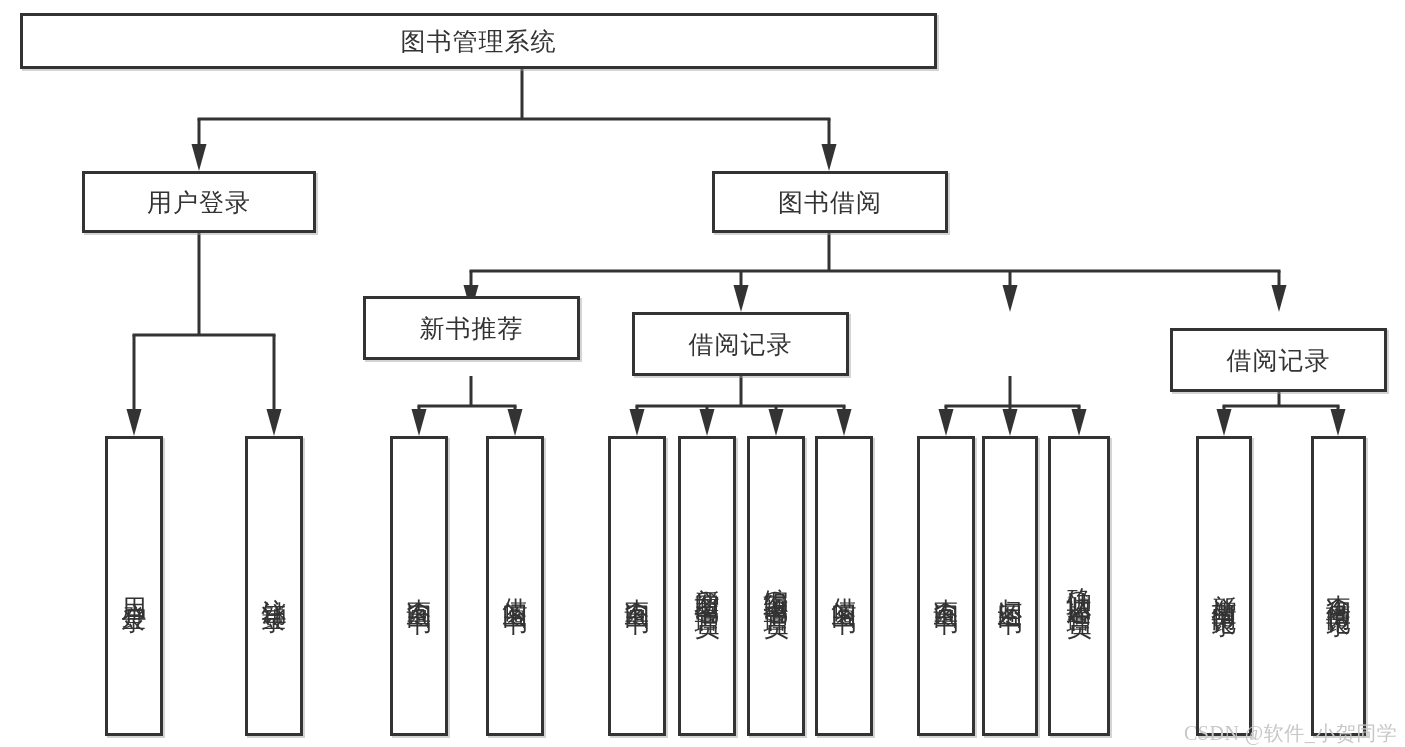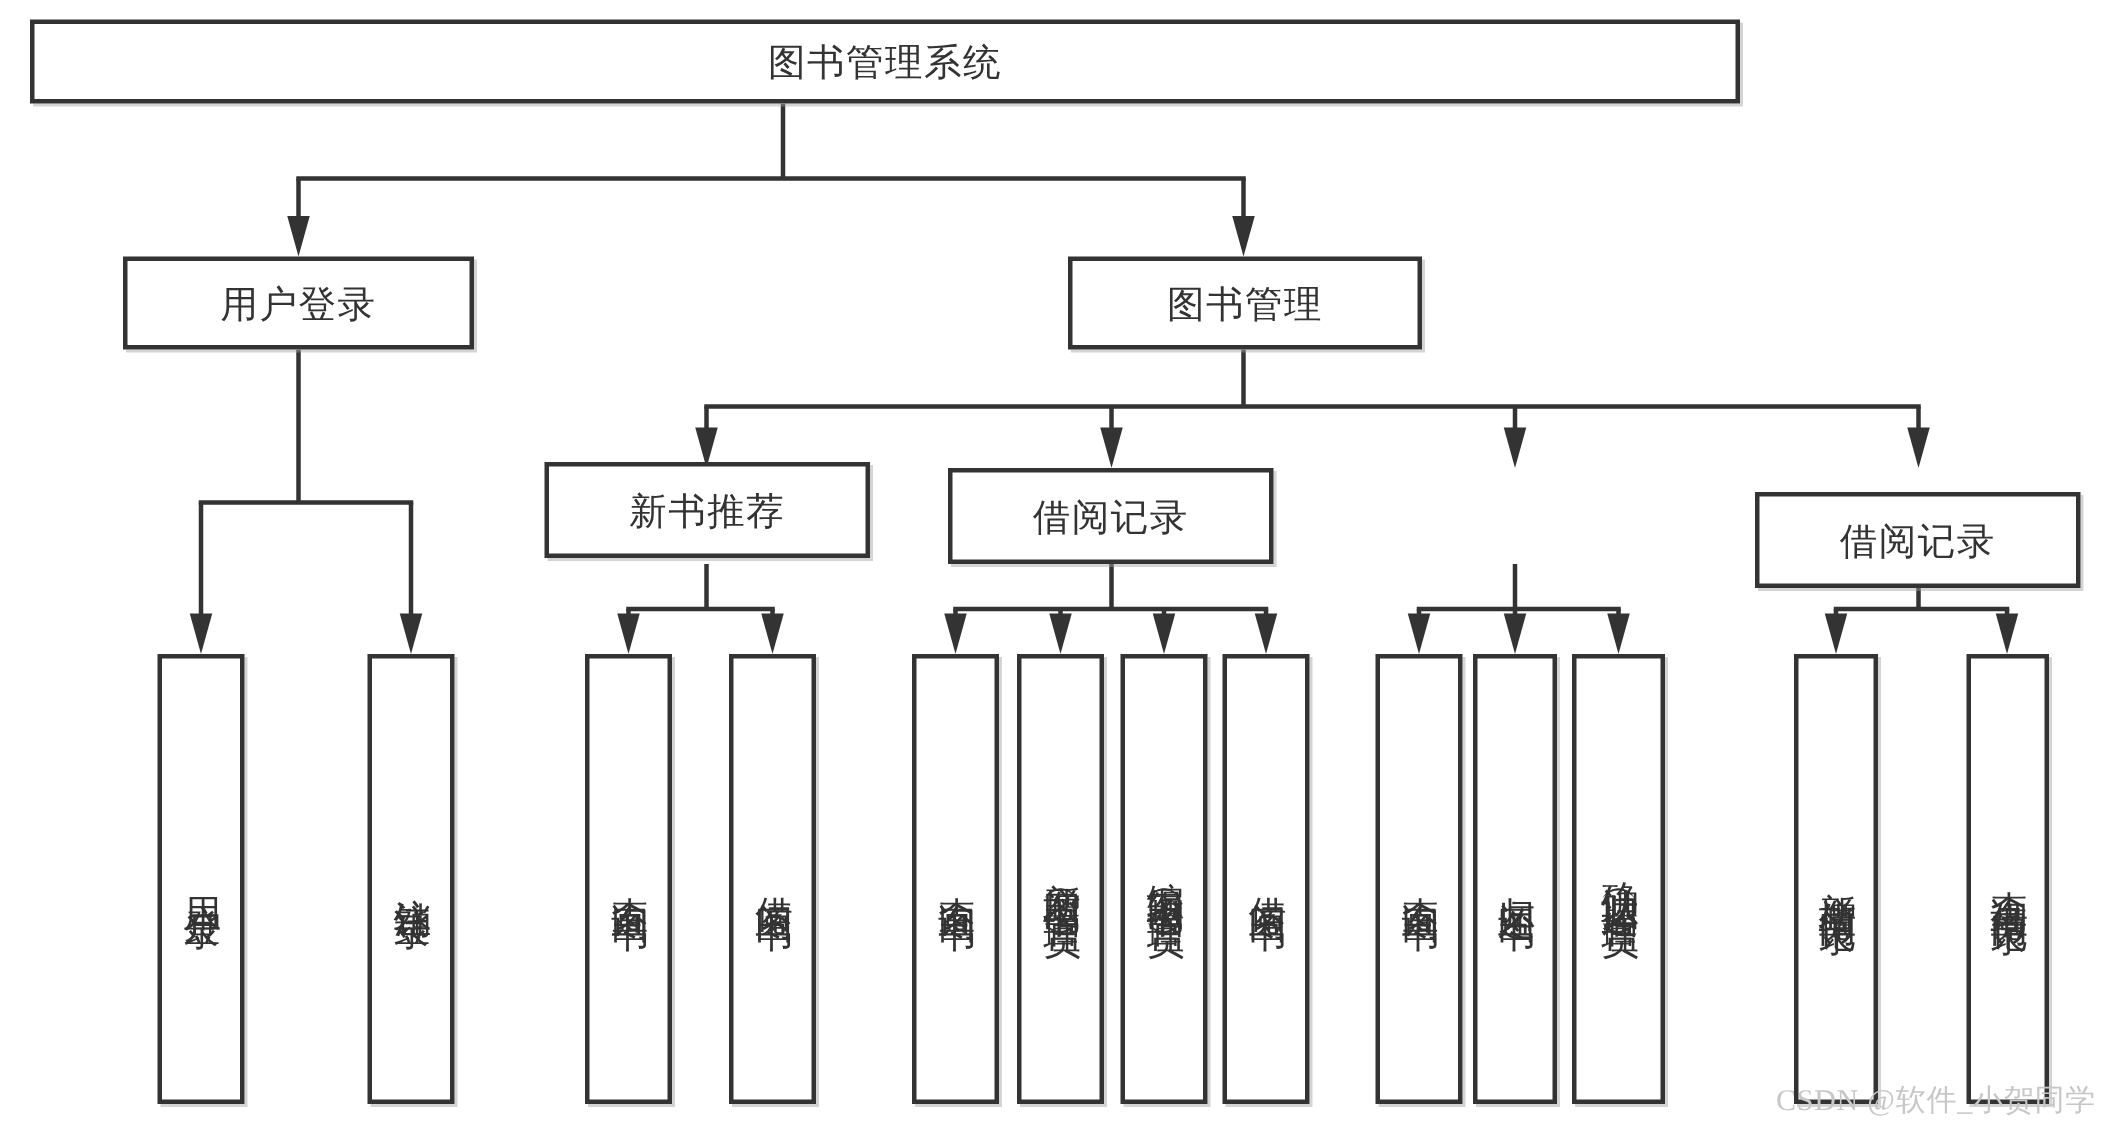--- a/index.html
+++ b/index.html
@@ -124,26 +124,26 @@
 
       <line x1="1279" y1="376" x2="1279" y2="406"></line>
       <line x1="1222.5" y1="406" x2="1339.5" y2="406"></line>
       <line x1="1224" y1="406" x2="1224" y2="412"></line>
       <polygon points="1216.5,409 1231.5,409 1224,436" stroke="none"></polygon>
       <line x1="1338" y1="406" x2="1338" y2="412"></line>
       <polygon points="1330.5,409 1345.5,409 1338,436" stroke="none"></polygon>
     </g>
   </svg>
 
-  <div class="box hbox" style="left:20px; top:13px; width:1140px; height:56px">图书管理系统</div>
+  <div class="box hbox" style="left:20px; top:13px; width:917px; height:56px">图书管理系统</div>
 
   <div class="box hbox" style="left:82px; top:171px; width:234px; height:62px">用户登录</div>
-  <div class="box hbox" style="left:712px; top:171px; width:236px; height:62px">图书管理</div>
+  <div class="box hbox" style="left:712px; top:171px; width:236px; height:62px">图书借阅</div>
 
-  <div class="box hbox" style="left:363px; top:308px; width:217px; height:64px">新书推荐</div>
+  <div class="box hbox" style="left:363px; top:296px; width:217px; height:64px">新书推荐</div>
   <div class="box hbox" style="left:632px; top:312px; width:217px; height:64px">借阅记录</div>
   <div class="box hbox" style="left:1170px; top:328px; width:217px; height:64px">借阅记录</div>
 
   <div class="box leaf" style="left:105px; width:58px">用户登录</div>
   <div class="box leaf" style="left:245px; width:58px">注销登录</div>
 
   <div class="box leaf" style="left:390px; width:58px">查询图书</div>
   <div class="box leaf" style="left:486px; width:58px">借阅图书</div>
 
   <div class="box leaf" style="left:608px; width:58px">查询图书</div>

